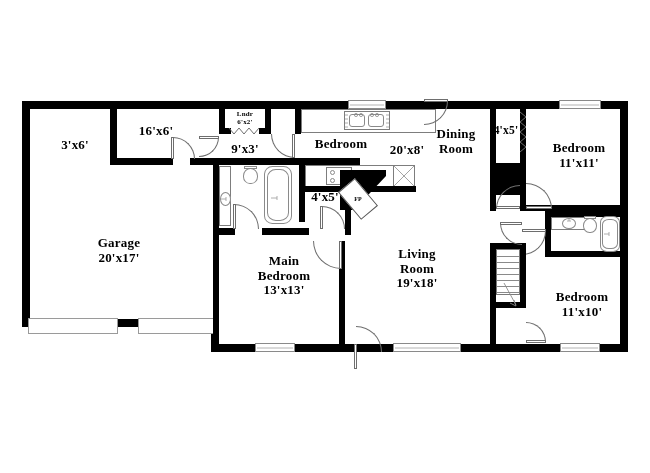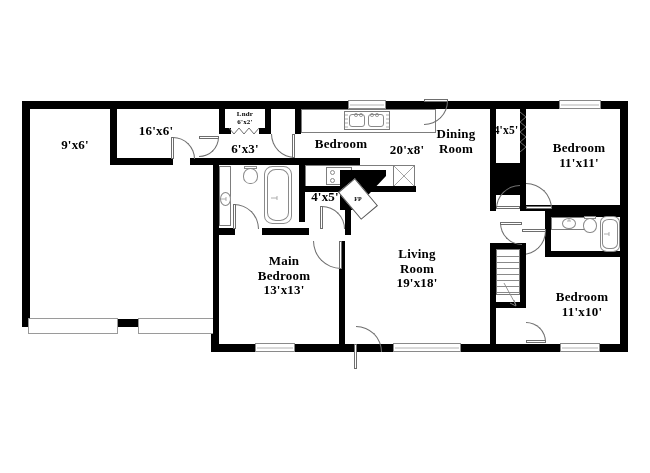--- a/index.html
+++ b/index.html
@@ -170,42 +170,42 @@
   <div class="wall" style="left:218px; top:344px; width:410px; height:8px;"></div>
   <div class="wall" style="left:211px; top:319px; width:8px; height:33px;"></div>
 
   <div class="garagedoor" style="left:28px;  top:318px; width:90px; height:16px;"></div>
   <div class="garagedoor" style="left:138px; top:318px; width:80px; height:16px;"></div>
 
   <div class="wall" style="left:110px; top:101px; width:7px;  height:63px;"></div>
   <div class="wall" style="left:110px; top:158px; width:63px;  height:7px;"></div>
   <div class="wall" style="left:190px; top:158px; width:31px;  height:7px;"></div>
 
-  <div class="label lbl-dim" style="left:40px;  top:138px; width:70px;">9'x6'</div>
+  <div class="label lbl-dim" style="left:40px;  top:138px; width:70px;">3'x6'</div>
   <div class="label lbl-dim" style="left:122px; top:124px; width:68px;">16'x6'</div>
 
   <div class="swing sw-tr" style="left:173px; top:137px; width:22px; height:22px;"></div>
   <div class="doorleaf" style="left:171px; top:137px; width:3px; height:22px;"></div>
 
   <div class="wall" style="left:219px; top:101px; width:6px; height:33px;"></div>
   <div class="wall" style="left:265px; top:101px; width:6px; height:33px;"></div>
   <div class="wall" style="left:219px; top:128px; width:12px; height:6px;"></div>
   <div class="wall" style="left:259px; top:128px; width:12px; height:6px;"></div>
 
   <svg style="position:absolute;left:229px;top:127px;width:32px;height:8px;">
     <polyline points="0,1 5,7 10,1 15,7 20,1 25,7 30,1" fill="none" stroke="#6e6e6e" stroke-width="1"></polyline>
   </svg>
   <div class="label lbl-tiny" style="left:222px; top:110px; width:46px;">Lndr
 6'x2'</div>
 
   <div class="wall" style="left:295px; top:101px; width:6px; height:33px;"></div>
   <div class="wall" style="left:211px; top:158px; width:10px; height:7px;"></div>
   <div class="wall" style="left:219px; top:158px; width:86px; height:7px;"></div>
   <div class="wall" style="left:305px; top:158px; width:55px; height:7px;"></div>
-  <div class="label lbl-dim" style="left:215px; top:142px; width:60px;">6'x3'</div>
+  <div class="label lbl-dim" style="left:215px; top:142px; width:60px;">9'x3'</div>
 
   <div class="swing sw-br" style="left:199px; top:137px; width:20px; height:20px;"></div>
   <div class="doorleaf" style="left:199px; top:136px; width:20px; height:3px;"></div>
 
   <div class="swing sw-bl" style="left:271px; top:134px; width:24px; height:24px;"></div>
   <div class="doorleaf" style="left:292px; top:134px; width:3px; height:24px;"></div>
 
   <div class="label lbl-room" style="left:310px; top:137px; width:62px;">Bedroom</div>
   <div class="label lbl-room" style="left:427px; top:127px; width:58px;">Dining
 Room</div>
@@ -371,14 +371,16 @@
   <div class="swing sw-bl" style="left:500px; top:223px; width:22px; height:22px;"></div>
   <div class="doorleaf" style="left:500px; top:222px; width:22px; height:3px;"></div>
 
   <div class="label lbl-room" style="left:534px; top:290px; width:96px;">Bedroom
 11'x10'</div>
   <div class="window" style="left:560px; top:343px; width:40px; height:9px;"></div>
 
   <div class="swing sw-tr" style="left:526px; top:322px; width:20px; height:20px;"></div>
   <div class="doorleaf" style="left:526px; top:340px; width:20px; height:3px;"></div>
 
+  <div class="label lbl-room" style="left:73px; top:236px; width:92px;">Garage
+20'x17'</div>
 
 </div>
 
 </body></html>

